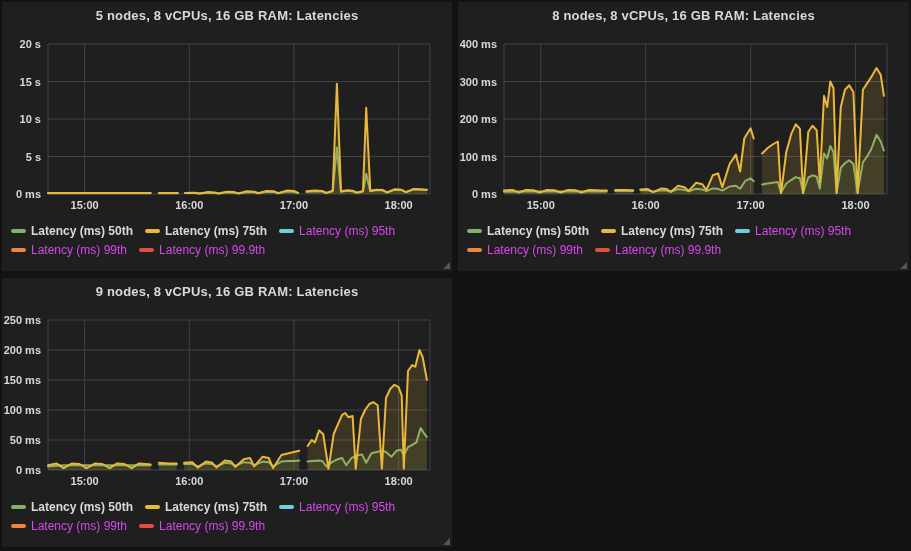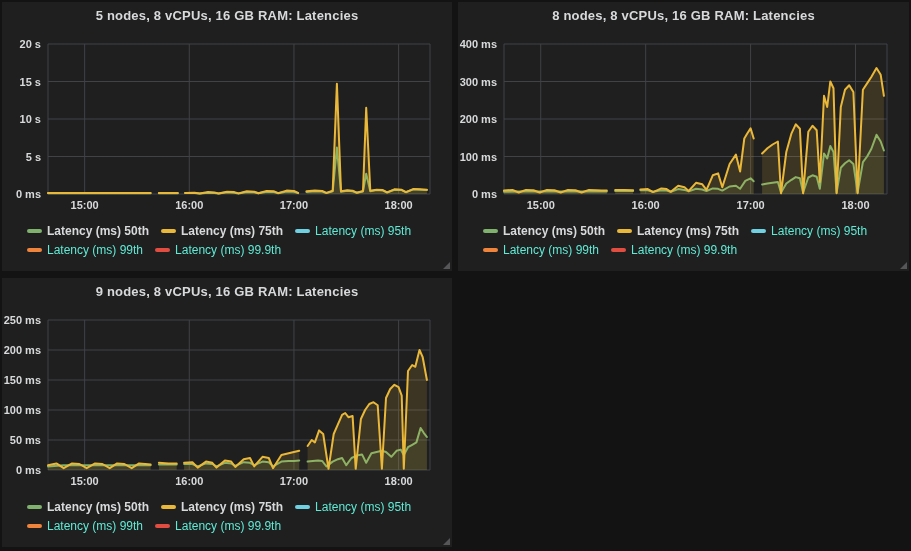--- a/index.html
+++ b/index.html
@@ -5,26 +5,26 @@
   html,body{margin:0;padding:0;background:#131314;width:911px;height:551px;overflow:hidden;
             font-family:"Liberation Sans","DejaVu Sans",sans-serif;}
   .dashboard{display:grid;grid-template-columns:450px 451px;grid-auto-rows:269px;
              gap:7px 6px;padding:2px;box-sizing:border-box;width:911px;}
   .panel{position:relative;background:#1f1f20;overflow:hidden;}
   .panel-title{position:absolute;top:6px;left:0;right:0;text-align:center;
                font-size:13px;font-weight:700;color:#d8d9da;letter-spacing:.2px;cursor:pointer;}
   svg.chart{position:absolute;top:0;left:0;display:block;}
   .grid-line{stroke:#414246;stroke-width:1;}
   .ylab,.xlab{fill:#d8d9da;font-size:11px;font-weight:600;}
-  .legend{position:absolute;left:25px;top:221px;right:4px;display:flex;flex-wrap:wrap;
+  .legend{position:absolute;left:9px;top:221px;right:4px;display:flex;flex-wrap:wrap;
           column-gap:12px;row-gap:3px;align-items:center;font-size:12px;line-height:16px;}
   .leg-item{display:inline-flex;align-items:center;gap:5px;cursor:pointer;white-space:nowrap;}
   .swatch{display:inline-block;width:15px;height:4px;border-radius:2px;}
   .leg-label.on{color:#d8d9da;font-weight:700;}
-  .leg-label.off{color:#5eead4;font-weight:400;}
+  .leg-label.off{color:#d946ef;font-weight:400;}
   .resize-grip{position:absolute;right:2px;bottom:2px;width:0;height:0;
                border-left:7px solid transparent;border-bottom:7px solid #565658;cursor:se-resize;}
 </style>
 </head>
 <body>
 
 <div class="dashboard">
 
   <div class="panel">
     <div class="panel-title">5 nodes, 8 vCPUs, 16 GB RAM: Latencies</div>

